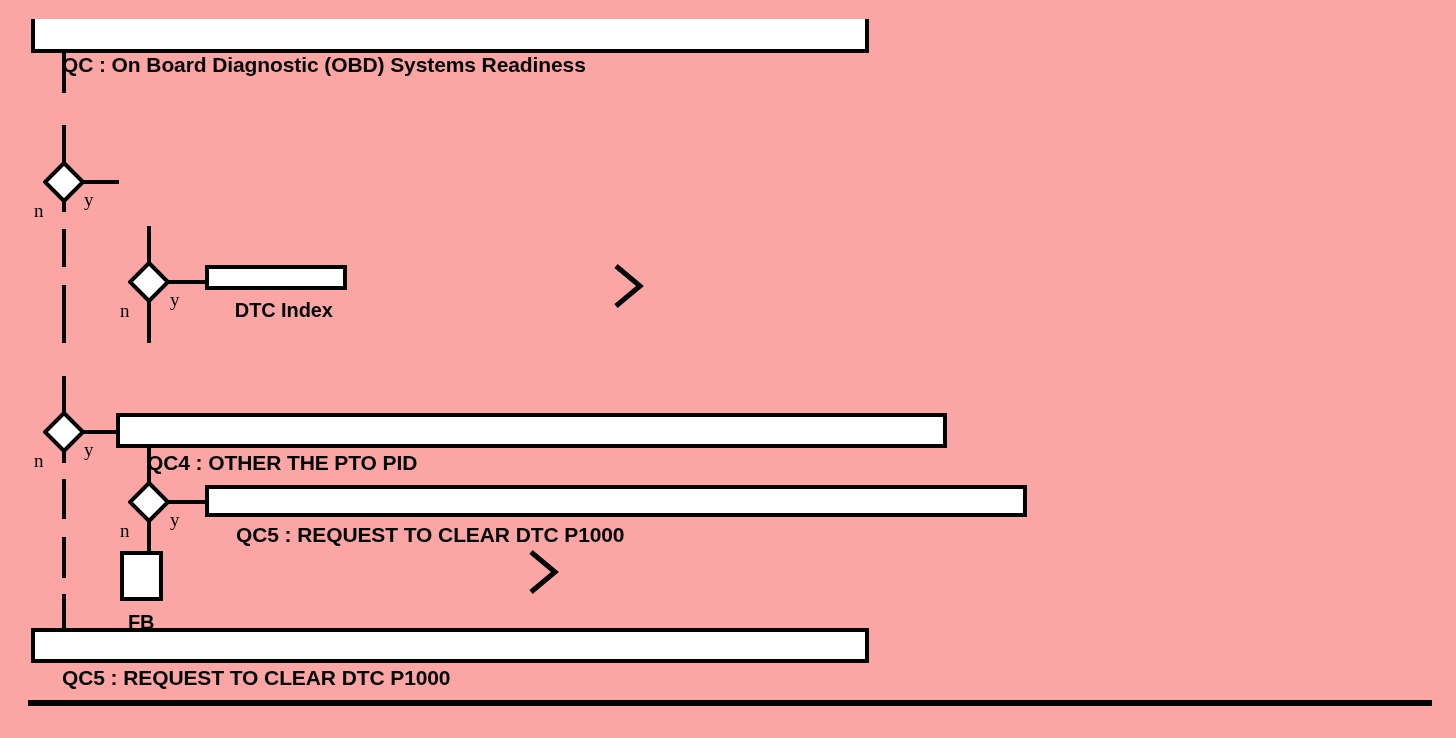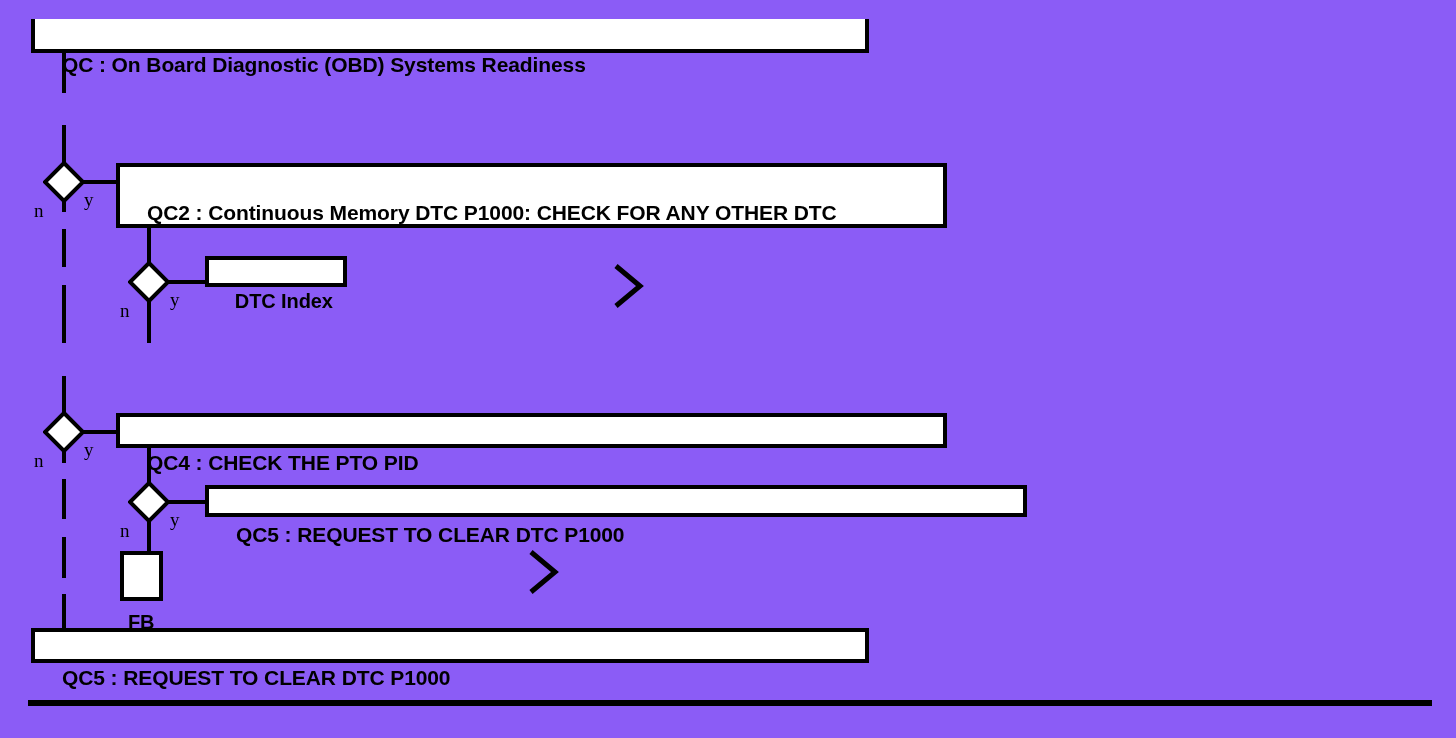--- a/index.html
+++ b/index.html
@@ -7,21 +7,21 @@
     padding: 0;
     background: #ffffff;
   }
   body {
     font-family: "Liberation Sans", sans-serif;
   }
   #canvas {
     position: relative;
     width: 1456px;
     height: 738px;
-    background: #8b5cf6;
+    background: #fca5a5;
     overflow: hidden;
   }
   
   .node-box {
     position: absolute;
     box-sizing: border-box;
     border: 4px solid #000000;
     background: #ffffff;
     color: #000000;
     font-weight: bold;
@@ -112,59 +112,56 @@
 
   <div class="diamond" style="left:43px; top:161px;">
     <svg width="42" height="42" viewBox="0 0 42 42">
       <polygon points="21,2 40,21 21,40 2,21" fill="#ffffff" stroke="#000000" stroke-width="4"></polygon>
     </svg>
   </div>
   <div class="branch-label" style="left:34px; top:201px;">n</div>
   <div class="branch-label" style="left:84px; top:190px;">y</div>
   <div class="hline" style="left:83px; top:180px; width:36px;"></div>
 
-  <div class="node-box" style="left:116px; top:163px; width:831px; height:65px;">
-    <span>QC2 : Continuous Memory DTC P1000: CHECK FOR ANY OTHER DTC</span>
-  </div>
 
   <div class="vline" style="left:147px; top:226px; height:37px;"></div>
 
   <div class="diamond" style="left:128px; top:261px;">
     <svg width="42" height="42" viewBox="0 0 42 42">
       <polygon points="21,2 40,21 21,40 2,21" fill="#ffffff" stroke="#000000" stroke-width="4"></polygon>
     </svg>
   </div>
   <div class="branch-label" style="left:120px; top:301px;">n</div>
   <div class="branch-label" style="left:170px; top:290px;">y</div>
   <div class="hline" style="left:168px; top:280px; width:40px;"></div>
 
   <div class="dash-seg" style="left:147px; top:300px; height:43px;"></div>
 
-  <div class="node-box small" style="left:205px; top:256px; width:142px; height:31px;">
+  <div class="node-box small" style="left:205px; top:265px; width:142px; height:25px;">
     <span>DTC Index</span>
   </div>
 
   <div class="chevron" style="left:610px; top:262px;">
     <svg width="36" height="48" viewBox="0 0 36 48">
       <polyline points="6,4 30,24 6,44" fill="none" stroke="#000000" stroke-width="5"></polyline>
     </svg>
   </div>
 
 
   <div class="diamond" style="left:43px; top:411px;">
     <svg width="42" height="42" viewBox="0 0 42 42">
       <polygon points="21,2 40,21 21,40 2,21" fill="#ffffff" stroke="#000000" stroke-width="4"></polygon>
     </svg>
   </div>
   <div class="branch-label" style="left:34px; top:451px;">n</div>
   <div class="branch-label" style="left:84px; top:440px;">y</div>
   <div class="hline" style="left:83px; top:430px; width:36px;"></div>
 
   <div class="node-box" style="left:116px; top:413px; width:831px; height:35px;">
-    <span>QC4 : CHECK THE PTO PID</span>
+    <span>QC4 : OTHER THE PTO PID</span>
   </div>
 
   <div class="vline" style="left:147px; top:446px; height:37px;"></div>
 
   <div class="diamond" style="left:128px; top:481px;">
     <svg width="42" height="42" viewBox="0 0 42 42">
       <polygon points="21,2 40,21 21,40 2,21" fill="#ffffff" stroke="#000000" stroke-width="4"></polygon>
     </svg>
   </div>
   <div class="branch-label" style="left:120px; top:521px;">n</div>

